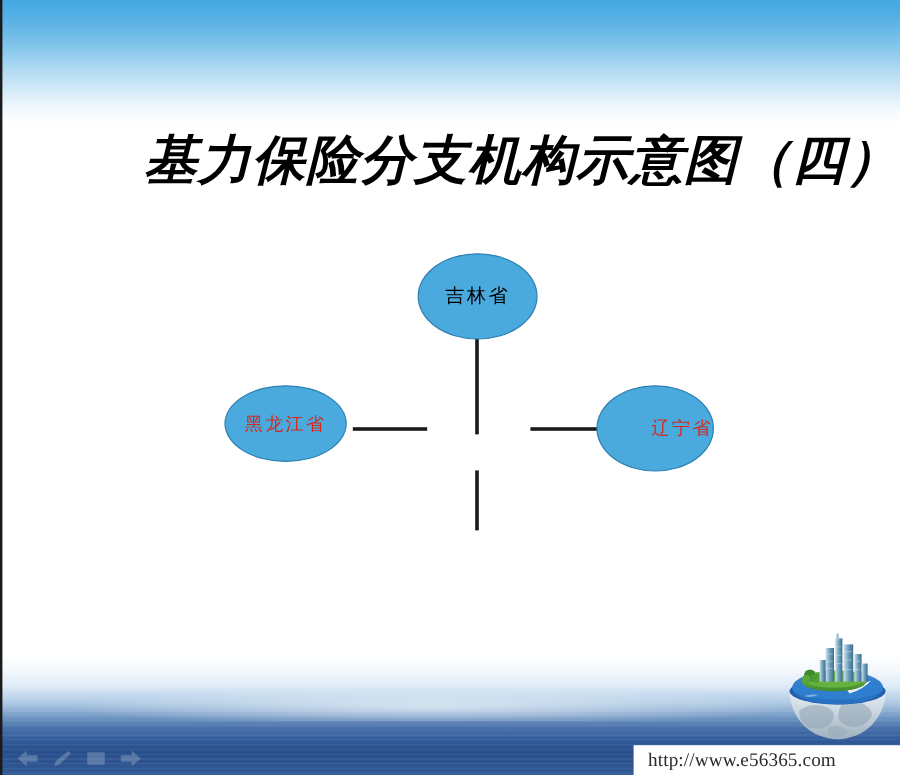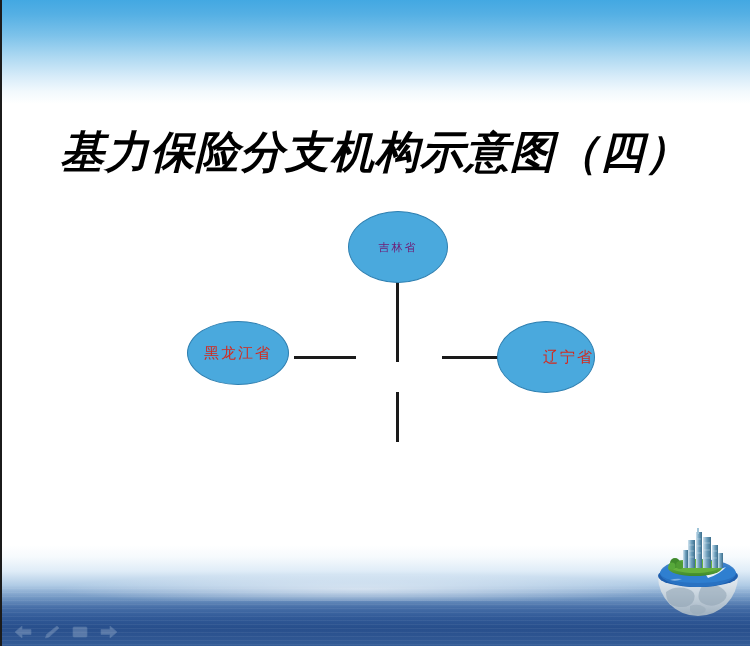--- a/index.html
+++ b/index.html
@@ -95,30 +95,29 @@
     width: 2px;
     height: 646px;
     background: #1b1b1b;
   }
 
   
   .slide-title {
     position: absolute;
     left: 0; top: 108px;
     width: 750px;
-    text-align: center;
+    text-align: right;
     font-family: "Liberation Serif", "DejaVu Serif", serif;
     font-weight: bold;
     font-style: italic;
     font-size: 44px;
     line-height: 52px;
     letter-spacing: 1px;
     color: #000000;
     white-space: nowrap;
-    margin-top: 19px;
   }
 
   
   .diagram {
     position: absolute;
     left: 0; top: 0;
     width: 750px;
     height: 646px;
   }
 
@@ -147,22 +146,22 @@
     white-space: nowrap;
     line-height: 1;
   }
 
   .node-center .node-label {
     font-size: 23px;
     color: #14141e;
     letter-spacing: 3px;
   }
   .node-top .node-label {
-    font-size: 11px;
-    color: #701a75;
+    font-size: 16px;
+    color: #000000;
   }
   .node-left .node-label {
     font-size: 15px;
     color: #d42a1e;
   }
   .node-right .node-label {
     font-size: 15px;
     color: #d42a1e;
   }
   .node-bottom .node-label {
@@ -319,20 +318,23 @@
         <line x1="47" y1="33" x2="51" y2="33"></line>
         <line x1="54" y1="23" x2="60" y2="23"></line>
         <line x1="54" y1="30" x2="60" y2="30"></line>
         <line x1="54" y1="38" x2="60" y2="38"></line>
         <line x1="63" y1="31" x2="67" y2="31"></line>
         <line x1="63" y1="38" x2="67" y2="38"></line>
       </g>
     </svg>
   </div>
 
+  <div class="url-strip">
+    <span class="url-text">http://www.e56365.com</span>
+  </div>
 
   <div class="nav-icons">
     <span>
       <svg width="18" height="14" viewBox="0 0 18 14">
         <path d="M8,1 L1,7 L8,13 L8,9.5 L17,9.5 L17,4.5 L8,4.5 Z" fill="#dbe6f0" stroke="#b9cde0" stroke-width="0.7"></path>
       </svg>
     </span>
     <span>
       <svg width="16" height="14" viewBox="0 0 16 14">
         <path d="M13,1 L15,3 L5,12 L1.5,13 L2.5,9.5 Z" fill="#dbe6f0" stroke="#b9cde0" stroke-width="0.7"></path>

